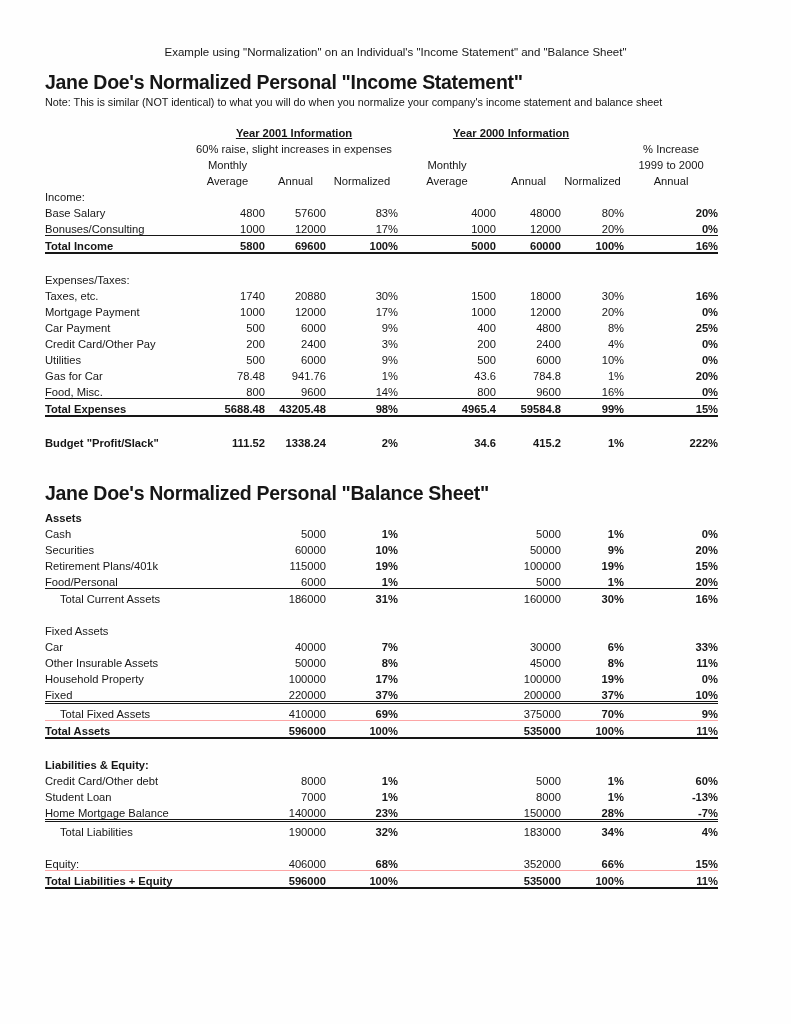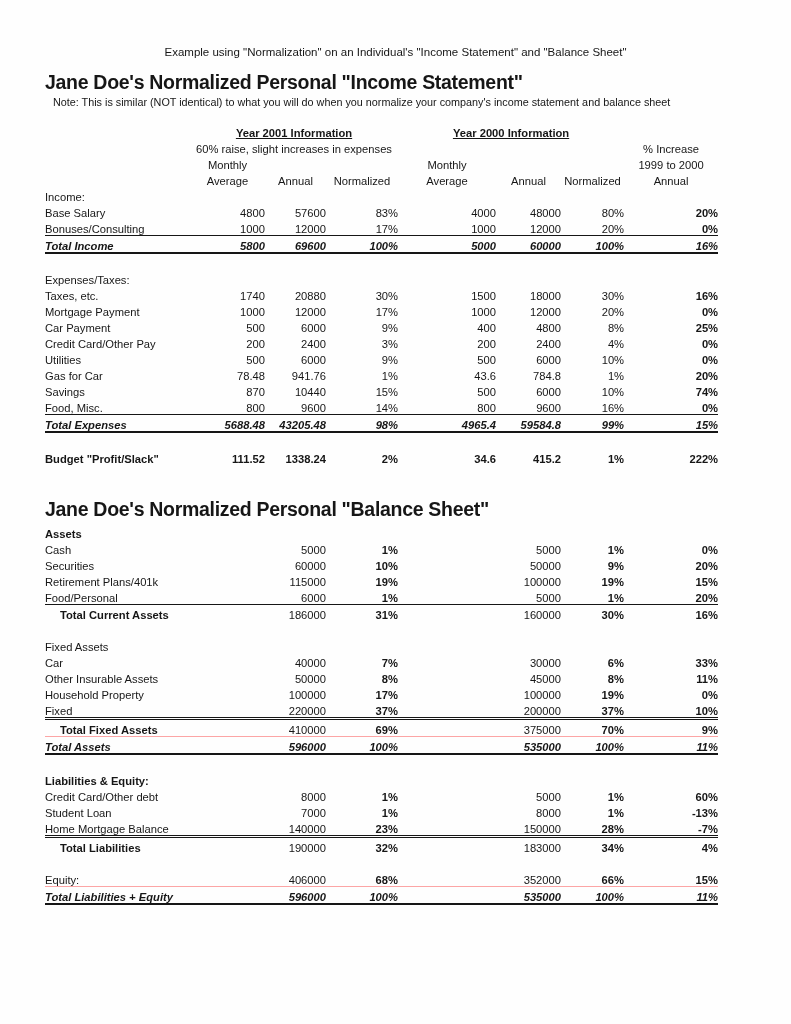--- a/index.html
+++ b/index.html
@@ -8,39 +8,39 @@
     font-family:"Liberation Sans","DejaVu Sans",sans-serif;
     -webkit-font-smoothing:antialiased;
   }
   .page{position:relative;width:791px;height:1024px;overflow:hidden;}
   .caption{padding-top:46px;text-align:center;font-size:11.5px;}
   .content{padding-left:45px;}
   h1.doc-title{
     margin:13px 0 2px 0;font-size:19.5px;font-weight:bold;letter-spacing:-0.3px;
   }
   h1.bs-title{margin-top:33px;margin-bottom:3px;}
-  .note{font-size:10.8px;margin:0 0 15px 8px;}
+  .note{font-size:10.8px;margin:0 0 15px 0;}
   table.fin{
     border-collapse:collapse;table-layout:fixed;width:673px;font-size:11.2px;
   }
   table.fin td{
     height:16px;padding:0;vertical-align:bottom;white-space:nowrap;overflow:visible;
   }
   td.lbl{text-align:left;}
   td.num{text-align:right;padding-right:8px;}
   thead td{text-align:center;}
   thead td.grp{font-weight:bold;text-decoration:underline;}
   thead td.lblh{text-align:left;}
   .r-total td,.r-budget td,.r-section_bold td{font-weight:bold;}
-  .r-subtotal td.lbl{padding-left:15px;font-weight:bold;}
+  .r-subtotal td.lbl{padding-left:15px;}
   .r-blank td{height:15px;}
   tr.bt-s td{border-top:1px solid #161616;}
   tr.bt-d td{border-top:3px double #161616;}
   tr.bb-s td{border-bottom:1px solid #fca5a5;}
-  tr.bb-t td{border-bottom:2.5px solid #161616;font-style:italic;}
+  tr.bb-t td{border-bottom:2.5px solid #161616;}
   td.b{font-weight:bold;}
 </style>
 </head>
 <body>
 
 <div class="page">
   <div class="caption">Example using "Normalization" on an Individual's "Income Statement" and "Balance Sheet"</div>
   <div class="content">
     <h1 class="doc-title">Jane Doe's Normalized Personal "Income Statement"</h1>
     <div class="note">Note:  This is similar (NOT identical) to what you will do when you normalize your company's income statement and balance sheet</div>
@@ -205,30 +205,20 @@
             <td class="lbl">Gas for Car</td>
             <td class="num">78.48</td>
             <td class="num">941.76</td>
             <td class="num">1%</td>
             <td class="num">43.6</td>
             <td class="num">784.8</td>
             <td class="num">1%</td>
             <td class="num b">20%</td>
           </tr>
           <tr class="r-row">
-            <td class="lbl">Savings</td>
-            <td class="num">870</td>
-            <td class="num">10440</td>
-            <td class="num">15%</td>
-            <td class="num">500</td>
-            <td class="num">6000</td>
-            <td class="num">10%</td>
-            <td class="num b">74%</td>
-          </tr>
-          <tr class="r-row">
             <td class="lbl">Food, Misc.</td>
             <td class="num">800</td>
             <td class="num">9600</td>
             <td class="num">14%</td>
             <td class="num">800</td>
             <td class="num">9600</td>
             <td class="num">16%</td>
             <td class="num b">0%</td>
           </tr>
           <tr class="r-total bt-s bb-t">

